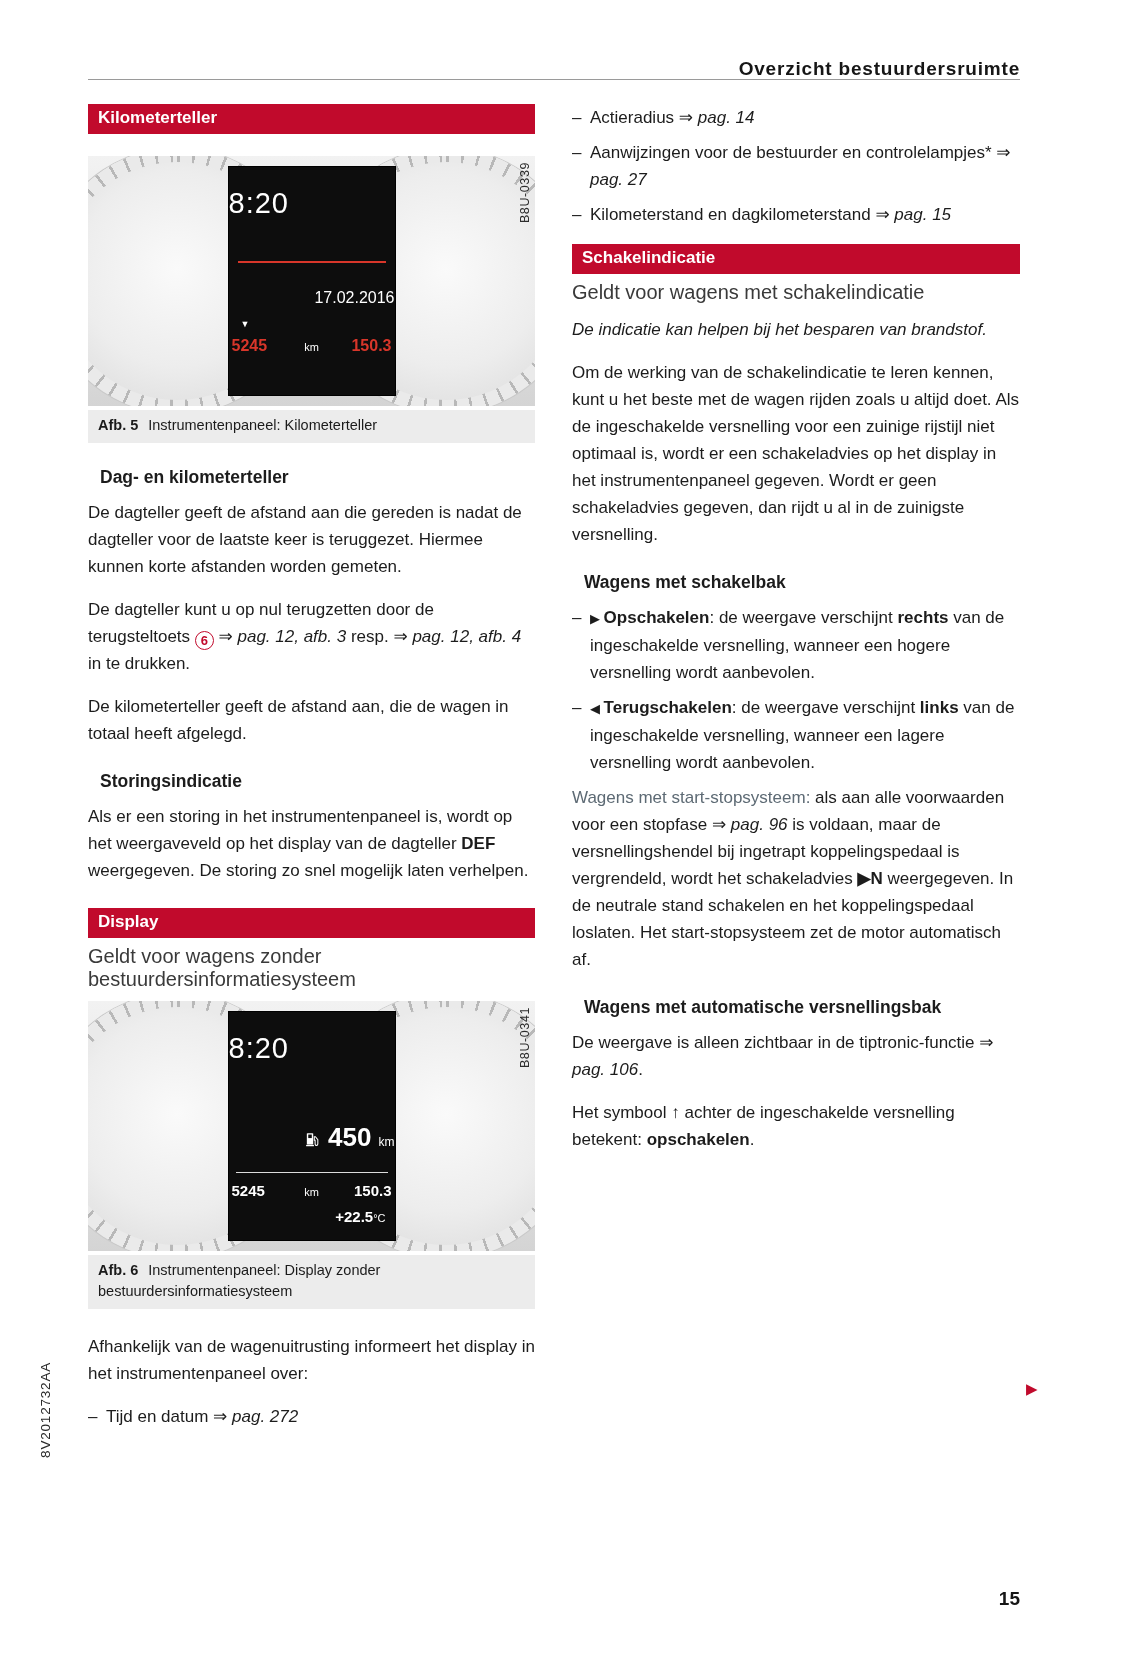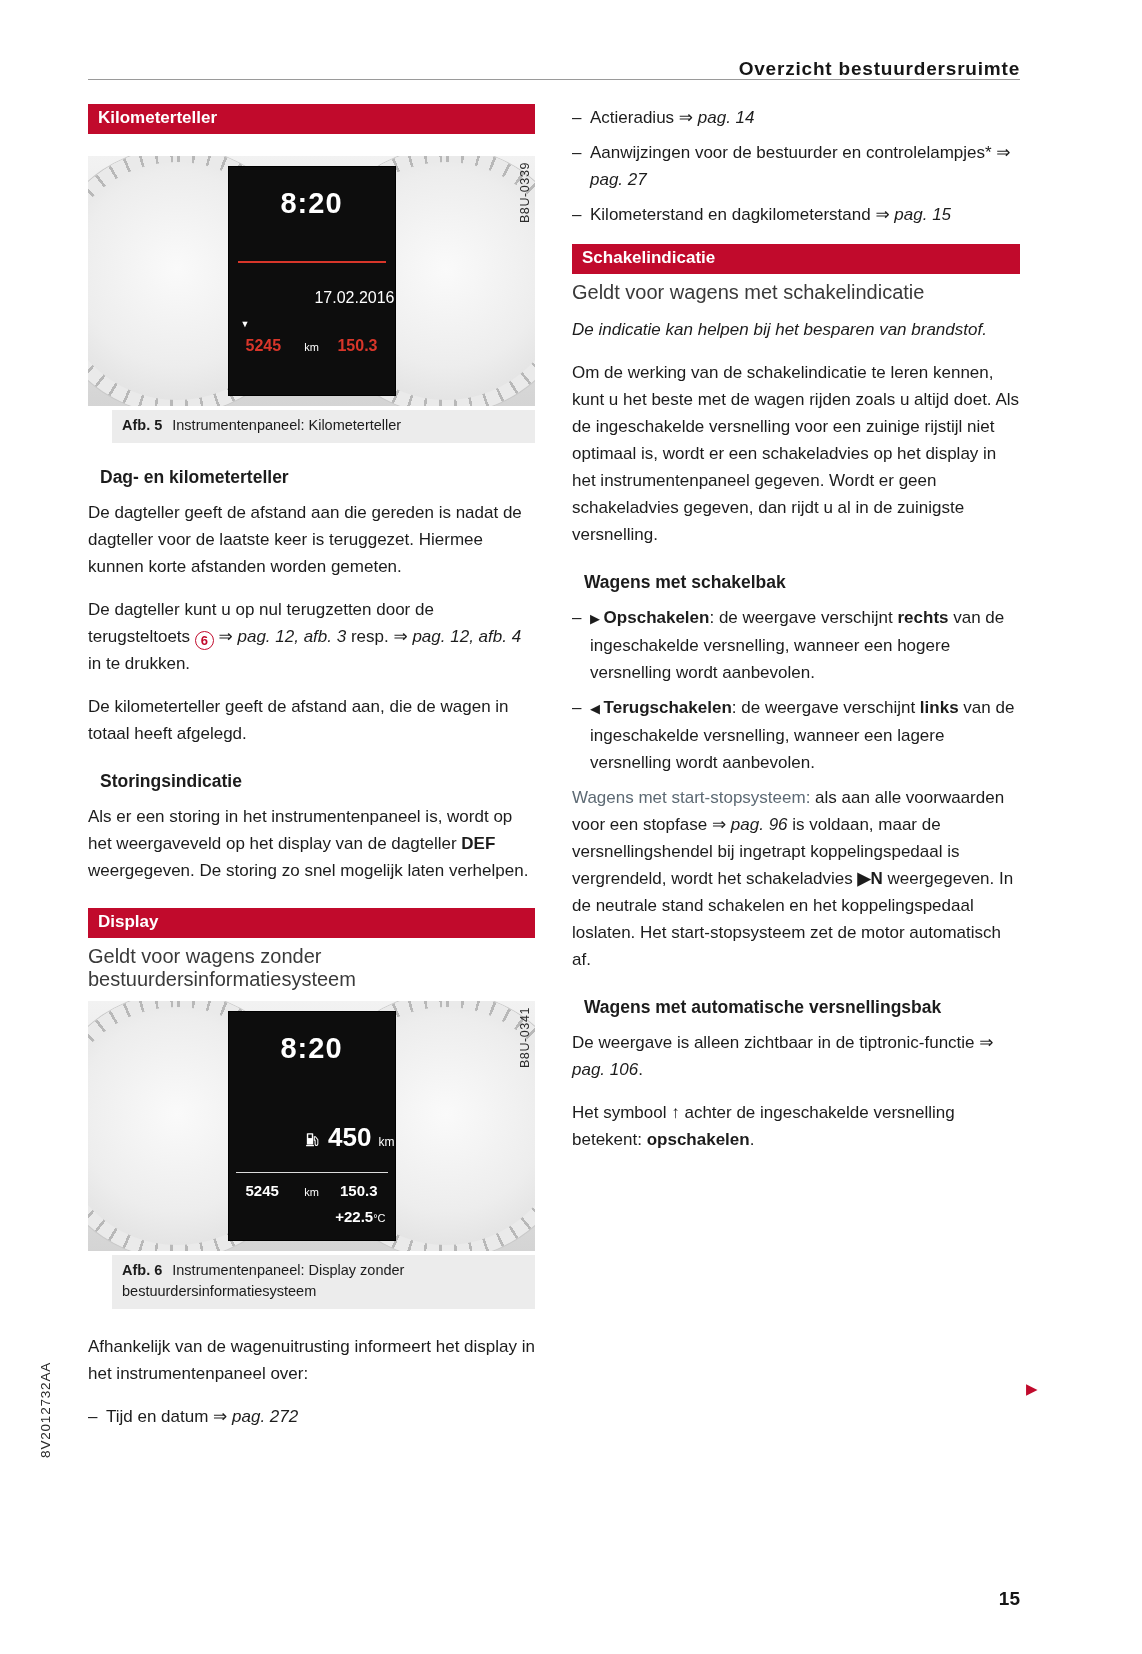--- a/index.html
+++ b/index.html
@@ -46,44 +46,44 @@
     background:linear-gradient(180deg,#f2f2f2 0%, #e3e3e3 55%, #d4d4d4 100%); }
   .gauge { position:absolute; top:-8px; width:266px; height:266px; border-radius:50%;
     background:repeating-conic-gradient(#b8b8b8 0deg 1.2deg, #eaeaea 1.2deg 7deg);
     box-shadow:0 0 0 1px #c9c9c9; }
   .gauge::after { content:""; position:absolute; inset:14px; border-radius:50%;
     background:radial-gradient(circle at 50% 45%, #fafafa 0%, #ededed 55%, #d8d8d8 100%); }
   .gauge-left  { left:-44px; }
   .gauge-right { right:-44px; }
   .display { position:absolute; left:50%; transform:translateX(-50%); top:10px;
     width:168px; height:230px; background:#0d0d0d; border:1px solid #000; }
-  .d-time { position:absolute; top:20px; left:0; right:0; text-align:center;
-    font-size:29px; font-weight:bold; color:#fff; letter-spacing:1px; }
+  .d-time { position:absolute; top:20px; left:0; right:0; text-align:left;
+    font-size:29px; font-weight:normal; color:#fff; letter-spacing:1px; }
   .d-redline { position:absolute; top:94px; left:9px; right:9px; height:2px;
     background:var(--display-red,#d8362a); }
   .d-date { position:absolute; top:122px; left:0; right:0; text-align:right; color:#fff; font-size:16px; }
   .d-pointer { position:absolute; top:152px; left:12px; color:#fff; font-size:9px; }
-  .odorow { position:absolute; top:170px; left:0; right:0; display:flex; align-items:baseline; padding:0 17px; }
+  .odorow { position:absolute; top:170px; left:0; right:0; display:flex; align-items:baseline; padding:0 3px; }
   .odorow .odo  { flex:1; text-align:left;  font-size:16px; font-weight:bold; }
   .odorow .unit { flex:0 0 auto; font-size:11px; color:#fff; }
   .odorow .trip { flex:1; text-align:right; font-size:16px; font-weight:bold; }
   .fig5 .odo, .fig5 .trip { color:var(--display-red,#d8362a); }
   .fig6 .odo, .fig6 .trip { color:#fff; font-size:15px; }
   .d-fuelrow { position:absolute; top:110px; left:0; right:0; display:flex;
     justify-content:flex-end; align-items:baseline; gap:7px; color:#fff; }
   .d-fuelrow svg { align-self:center; position:relative; top:2px; }
   .d-fuelrow .val { font-size:26px; font-weight:bold; }
   .d-fuelrow .vunit { font-size:12px; }
   .d-line { position:absolute; top:160px; left:7px; right:7px; height:1px; background:#dcdcdc; }
   .d-temprow { position:absolute; top:196px; right:9px; color:#fff; font-size:15px; font-weight:bold; }
   .d-temprow .tunit { font-size:11px; font-weight:normal; }
   .fig-code { position:absolute; top:6px; right:3px; writing-mode:vertical-rl;
     transform:rotate(180deg); font-size:12.5px; color:#2c2c2c; letter-spacing:0.6px; }
   .fig-caption { background:#ececec; padding:5px 10px 7px; font-size:14.5px;
-    line-height:21px; margin-top:4px; color:#1b1b1b;margin-left:24px; }
+    line-height:21px; margin-top:4px; color:#1b1b1b; }
   .fig-caption .cap-label { font-weight:bold; margin-right:10px; }
 
   
   .page-number { position:absolute; right:122px; bottom:44px; font-size:19px; font-weight:bold; color:#161616; }
   .spine-code { position:absolute; left:38px; top:1362px; writing-mode:vertical-rl;
     transform:rotate(180deg); font-size:13.5px; color:#2a2a2a; letter-spacing:0.8px; }
   .continue-arrow { position:absolute; left:1026px; top:1380px; color:var(--accent-red,#c10a2c); font-size:15px; }
 </style>
 </head>
 <body>

